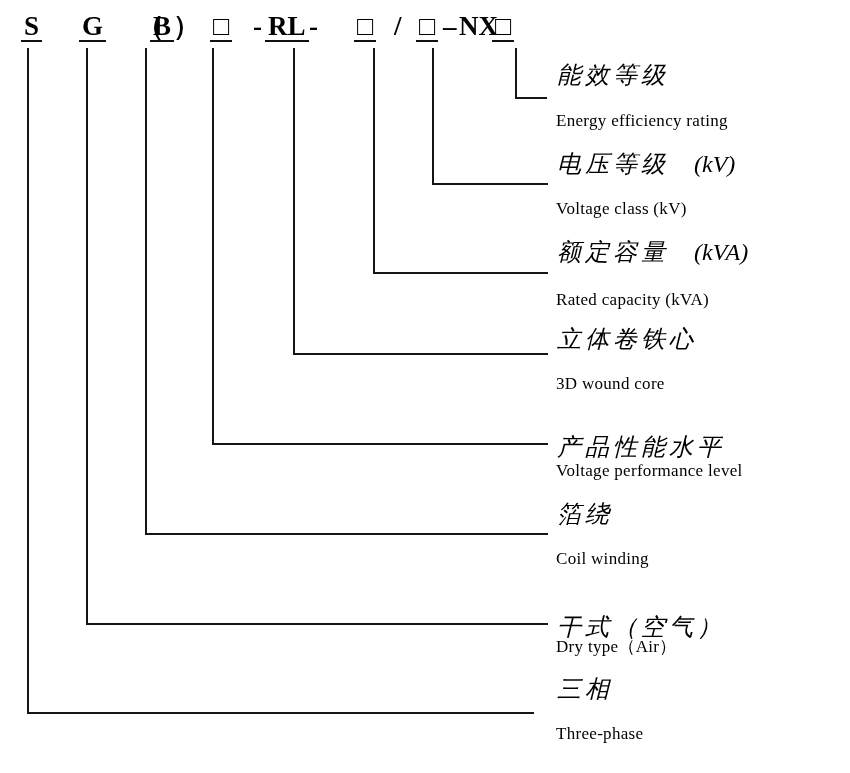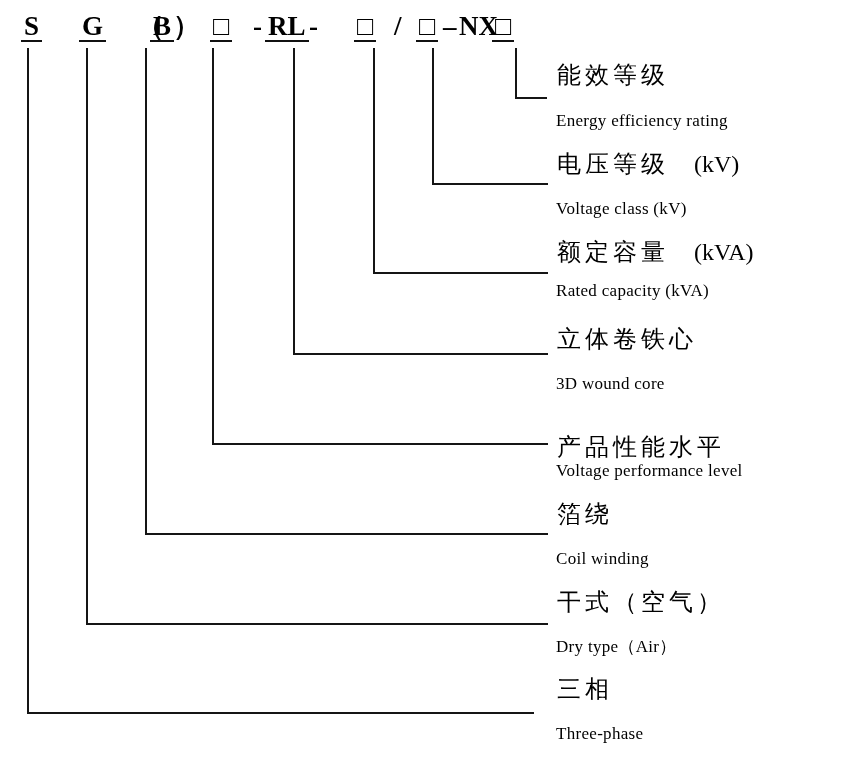--- a/index.html
+++ b/index.html
@@ -28,20 +28,21 @@
   .vline{position:absolute;width:2px;background:#151515;}
   .hline{position:absolute;height:2px;background:#151515;}
   
   .zh{
     position:absolute;
     left:557px;
     font-size:24px;
     line-height:26px;
     letter-spacing:4px;
     white-space:nowrap;
+    font-style:italic;
   }
   .zh .unit{letter-spacing:0;margin-left:25px;}
   .en{
     position:absolute;
     left:556px;
     font-size:17px;
     line-height:27px;
     letter-spacing:0.3px;
     white-space:nowrap;
   }
@@ -80,21 +81,21 @@
     <div class="vline" style="left:432px;top:48px;height:135px"></div>
     <div class="hline" style="left:432px;top:183px;width:116px"></div>
     <div class="zh" style="top:151px"><span>电压等级</span><span class="unit">(kV)</span></div>
     <div class="en" style="top:195px">Voltage class (kV)</div>
   </div>
 
   <div>
     <div class="vline" style="left:373px;top:48px;height:224px"></div>
     <div class="hline" style="left:373px;top:272px;width:175px"></div>
     <div class="zh" style="top:239px"><span>额定容量</span><span class="unit">(kVA)</span></div>
-    <div class="en" style="top:277px">Rated capacity (kVA)</div>
+    <div class="en" style="top:286px">Rated capacity (kVA)</div>
   </div>
 
   <div>
     <div class="vline" style="left:293px;top:48px;height:305px"></div>
     <div class="hline" style="left:293px;top:353px;width:255px"></div>
     <div class="zh" style="top:326px"><span>立体卷铁心</span><span class="unit"></span></div>
     <div class="en" style="top:370px">3D wound core</div>
   </div>
 
   <div>
@@ -107,21 +108,21 @@
   <div>
     <div class="vline" style="left:145px;top:48px;height:485px"></div>
     <div class="hline" style="left:145px;top:533px;width:403px"></div>
     <div class="zh" style="top:501px"><span>箔绕</span><span class="unit"></span></div>
     <div class="en" style="top:545px">Coil winding</div>
   </div>
 
   <div>
     <div class="vline" style="left:86px;top:48px;height:575px"></div>
     <div class="hline" style="left:86px;top:623px;width:462px"></div>
-    <div class="zh" style="top:589px"><span>干式（空气）</span><span class="unit"></span></div>
+    <div class="zh" style="top:614px"><span>干式（空气）</span><span class="unit"></span></div>
     <div class="en" style="top:633px">Dry type（Air）</div>
   </div>
 
   <div>
     <div class="vline" style="left:27px;top:48px;height:664px"></div>
     <div class="hline" style="left:27px;top:712px;width:507px"></div>
     <div class="zh" style="top:676px"><span>三相</span><span class="unit"></span></div>
     <div class="en" style="top:720px">Three-phase</div>
   </div>
 

